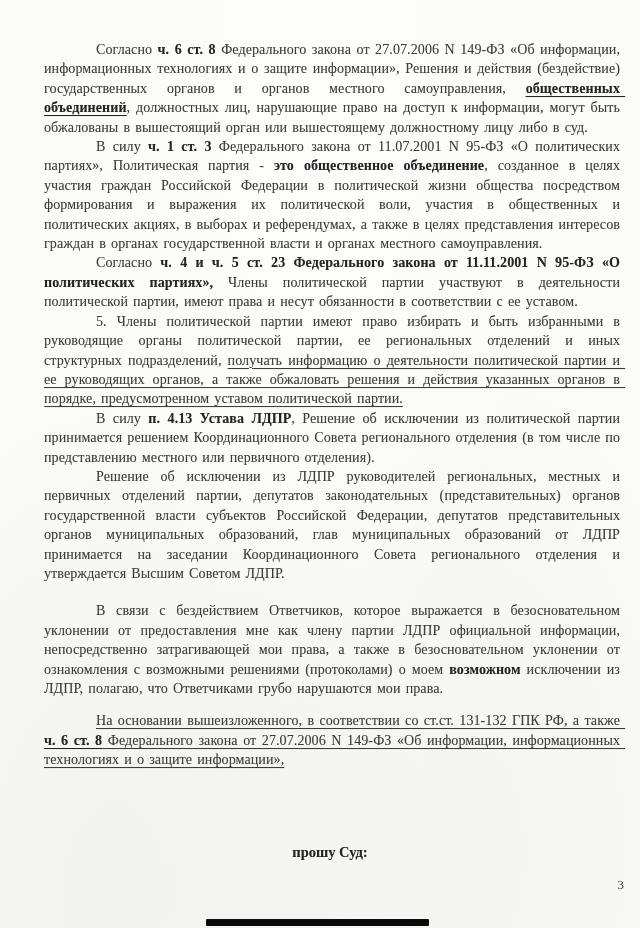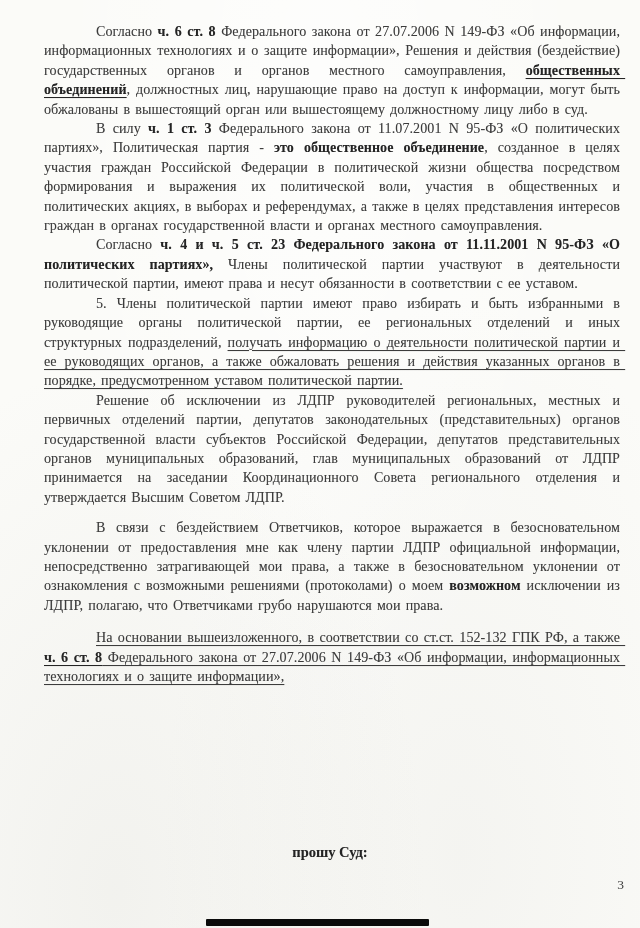--- a/index.html
+++ b/index.html
@@ -16,37 +16,37 @@
       radial-gradient(ellipse at 18% 96%, rgba(205,205,198,0.20), transparent 42%),
       radial-gradient(ellipse at 72% 92%, rgba(208,208,202,0.16), transparent 46%),
       radial-gradient(ellipse at 50% 10%, rgba(255,255,255,0.6), transparent 60%),
       #fbfbf8;
     font-family: "Liberation Serif", "DejaVu Serif", serif;
     color: #3c3c3c;
   }
   .doc-body {
     position: absolute;
     left: 44px;
-    top: 22px;
+    top: 40px;
     width: 576px;
     font-family: Liberation Serif, serif;
   }
   p.para {
     margin: 0;
     font-size: 14px;
     line-height: 19.4px;
     text-align: justify;
     text-indent: 52px;
     color: #3c3c3c;
     letter-spacing: 0.1px;
     word-spacing: 1.5px;
     text-shadow: 0.2px 0.2px 0.4px rgba(90,90,90,0.35);
   }
   p.para[data-para="p5"] { margin-top: 13px; }
-  p.para[data-para="p8"] { margin-top: 11px; }
+  p.para[data-para="p8"] { margin-top: 18px; }
   p.para[data-para="p9"] { margin-top: 13px; }
   span.run { white-space: pre-wrap; }
   span.b { font-weight: bold; color: #242424; }
   span.u {
     text-decoration: underline;
     text-decoration-thickness: 1px;
     text-underline-offset: 2.5px;
   }
   .request-line {
     position: absolute;
@@ -78,20 +78,21 @@
 </style>
 </head>
 <body>
 
 <div class="page">
   <div class="doc-body">
       <p class="para" data-para="p1"><span class="run">Согласно </span><span class="run b">ч. 6 ст. 8</span><span class="run"> Федерального закона от 27.07.2006 N 149-ФЗ «Об информации, информационных технологиях и о защите информации», Решения и действия (бездействие) государственных органов и органов местного самоуправления, </span><span class="run b u">общественных объединений</span><span class="run">, должностных лиц, нарушающие право на доступ к информации, могут быть обжалованы в вышестоящий орган или вышестоящему должностному лицу либо в суд.</span></p>
       <p class="para" data-para="p2"><span class="run">В силу </span><span class="run b">ч. 1 ст. 3</span><span class="run"> Федерального закона от 11.07.2001 N 95-ФЗ «О политических партиях», Политическая партия - </span><span class="run b">это общественное объединение</span><span class="run">, созданное в целях участия граждан Российской Федерации в политической жизни общества посредством формирования и выражения их политической воли, участия в общественных и политических акциях, в выборах и референдумах, а также в целях представления интересов граждан в органах государственной власти и органах местного самоуправления.</span></p>
       <p class="para" data-para="p3"><span class="run">Согласно </span><span class="run b">ч. 4 и ч. 5 ст. 23 Федерального закона от 11.11.2001 N 95-ФЗ «О политических партиях»,</span><span class="run"> Члены политической партии участвуют в деятельности политической партии, имеют права и несут обязанности в соответствии с ее уставом.</span></p>
       <p class="para" data-para="p4"><span class="run">5. Члены политической партии имеют право избирать и быть избранными в руководящие органы политической партии, ее региональных отделений и иных структурных подразделений, </span><span class="run u">получать информацию о деятельности политической партии и ее руководящих органов, а также обжаловать решения и действия указанных органов в порядке, предусмотренном уставом политической партии.</span></p>
+      <p class="para" data-para="p6"><span class="run">В силу </span><span class="run b">п. 4.13 Устава ЛДПР</span><span class="run">, Решение об исключении из политической партии принимается решением Координационного Совета регионального отделения (в том числе по представлению местного или первичного отделения).</span></p>
       <p class="para" data-para="p7"><span class="run">Решение об исключении из ЛДПР руководителей региональных, местных и первичных отделений партии, депутатов законодательных (представительных) органов государственной власти субъектов Российской Федерации, депутатов представительных органов муниципальных образований, глав муниципальных образований от ЛДПР принимается на заседании Координационного Совета регионального отделения и утверждается Высшим Советом ЛДПР.</span></p>
       <p class="para" data-para="p8"><span class="run">В связи с бездействием Ответчиков, которое выражается в безосновательном уклонении от предоставления мне как члену партии ЛДПР официальной информации, непосредственно затрагивающей мои права, а также в безосновательном уклонении от ознакомления с возможными решениями (протоколами) о моем </span><span class="run b">возможном</span><span class="run"> исключении из ЛДПР, полагаю, что Ответчиками грубо нарушаются мои права.</span></p>
-      <p class="para" data-para="p9"><span class="run u">На основании вышеизложенного, в соответствии со ст.ст. 152-132 ГПК РФ, а также </span><span class="run b u">ч. 6 ст. 8</span><span class="run u"> Федерального закона от 27.07.2006 N 149-ФЗ «Об информации, информационных технологиях и о защите информации»,</span></p>
+      <p class="para" data-para="p9"><span class="run u">На основании вышеизложенного, в соответствии со ст.ст. 131-132 ГПК РФ, а также </span><span class="run b u">ч. 6 ст. 8</span><span class="run u"> Федерального закона от 27.07.2006 N 149-ФЗ «Об информации, информационных технологиях и о защите информации»,</span></p>
     </div>
   <div class="request-line">прошу Суд:</div>
   <div class="page-number">3</div>
   <div class="scan-bar"></div>
 </div>
 
 </body></html>

